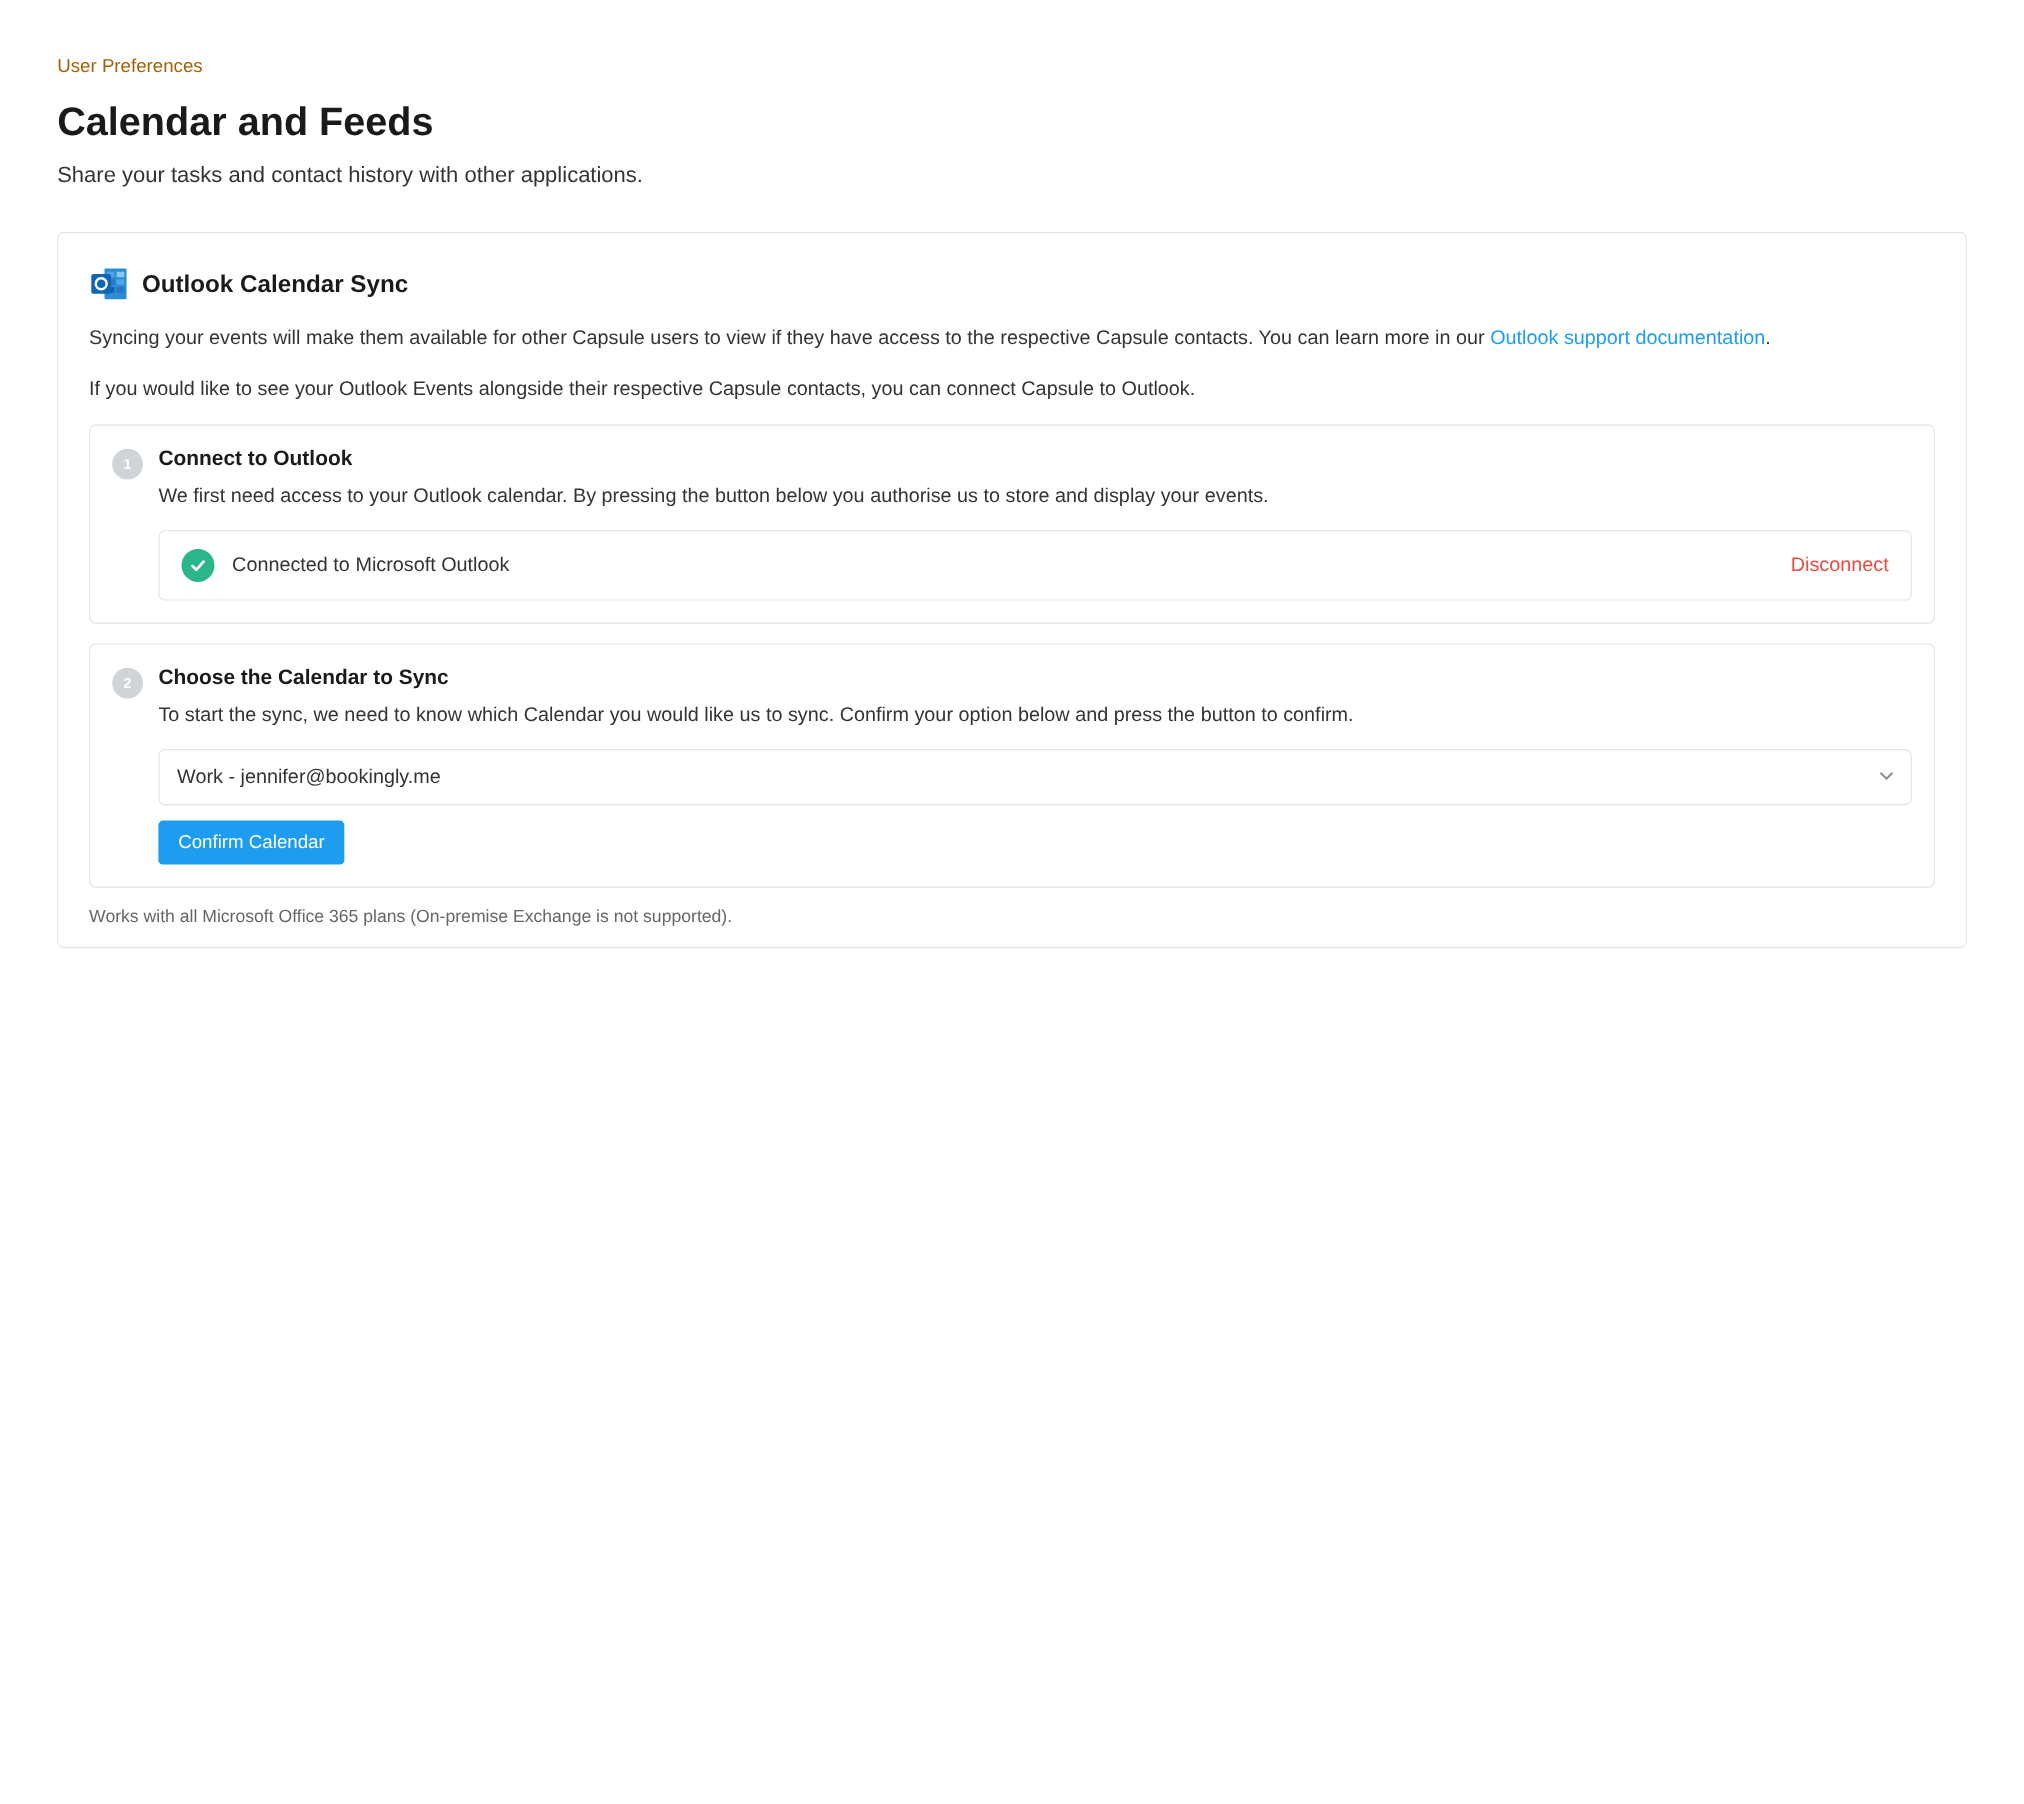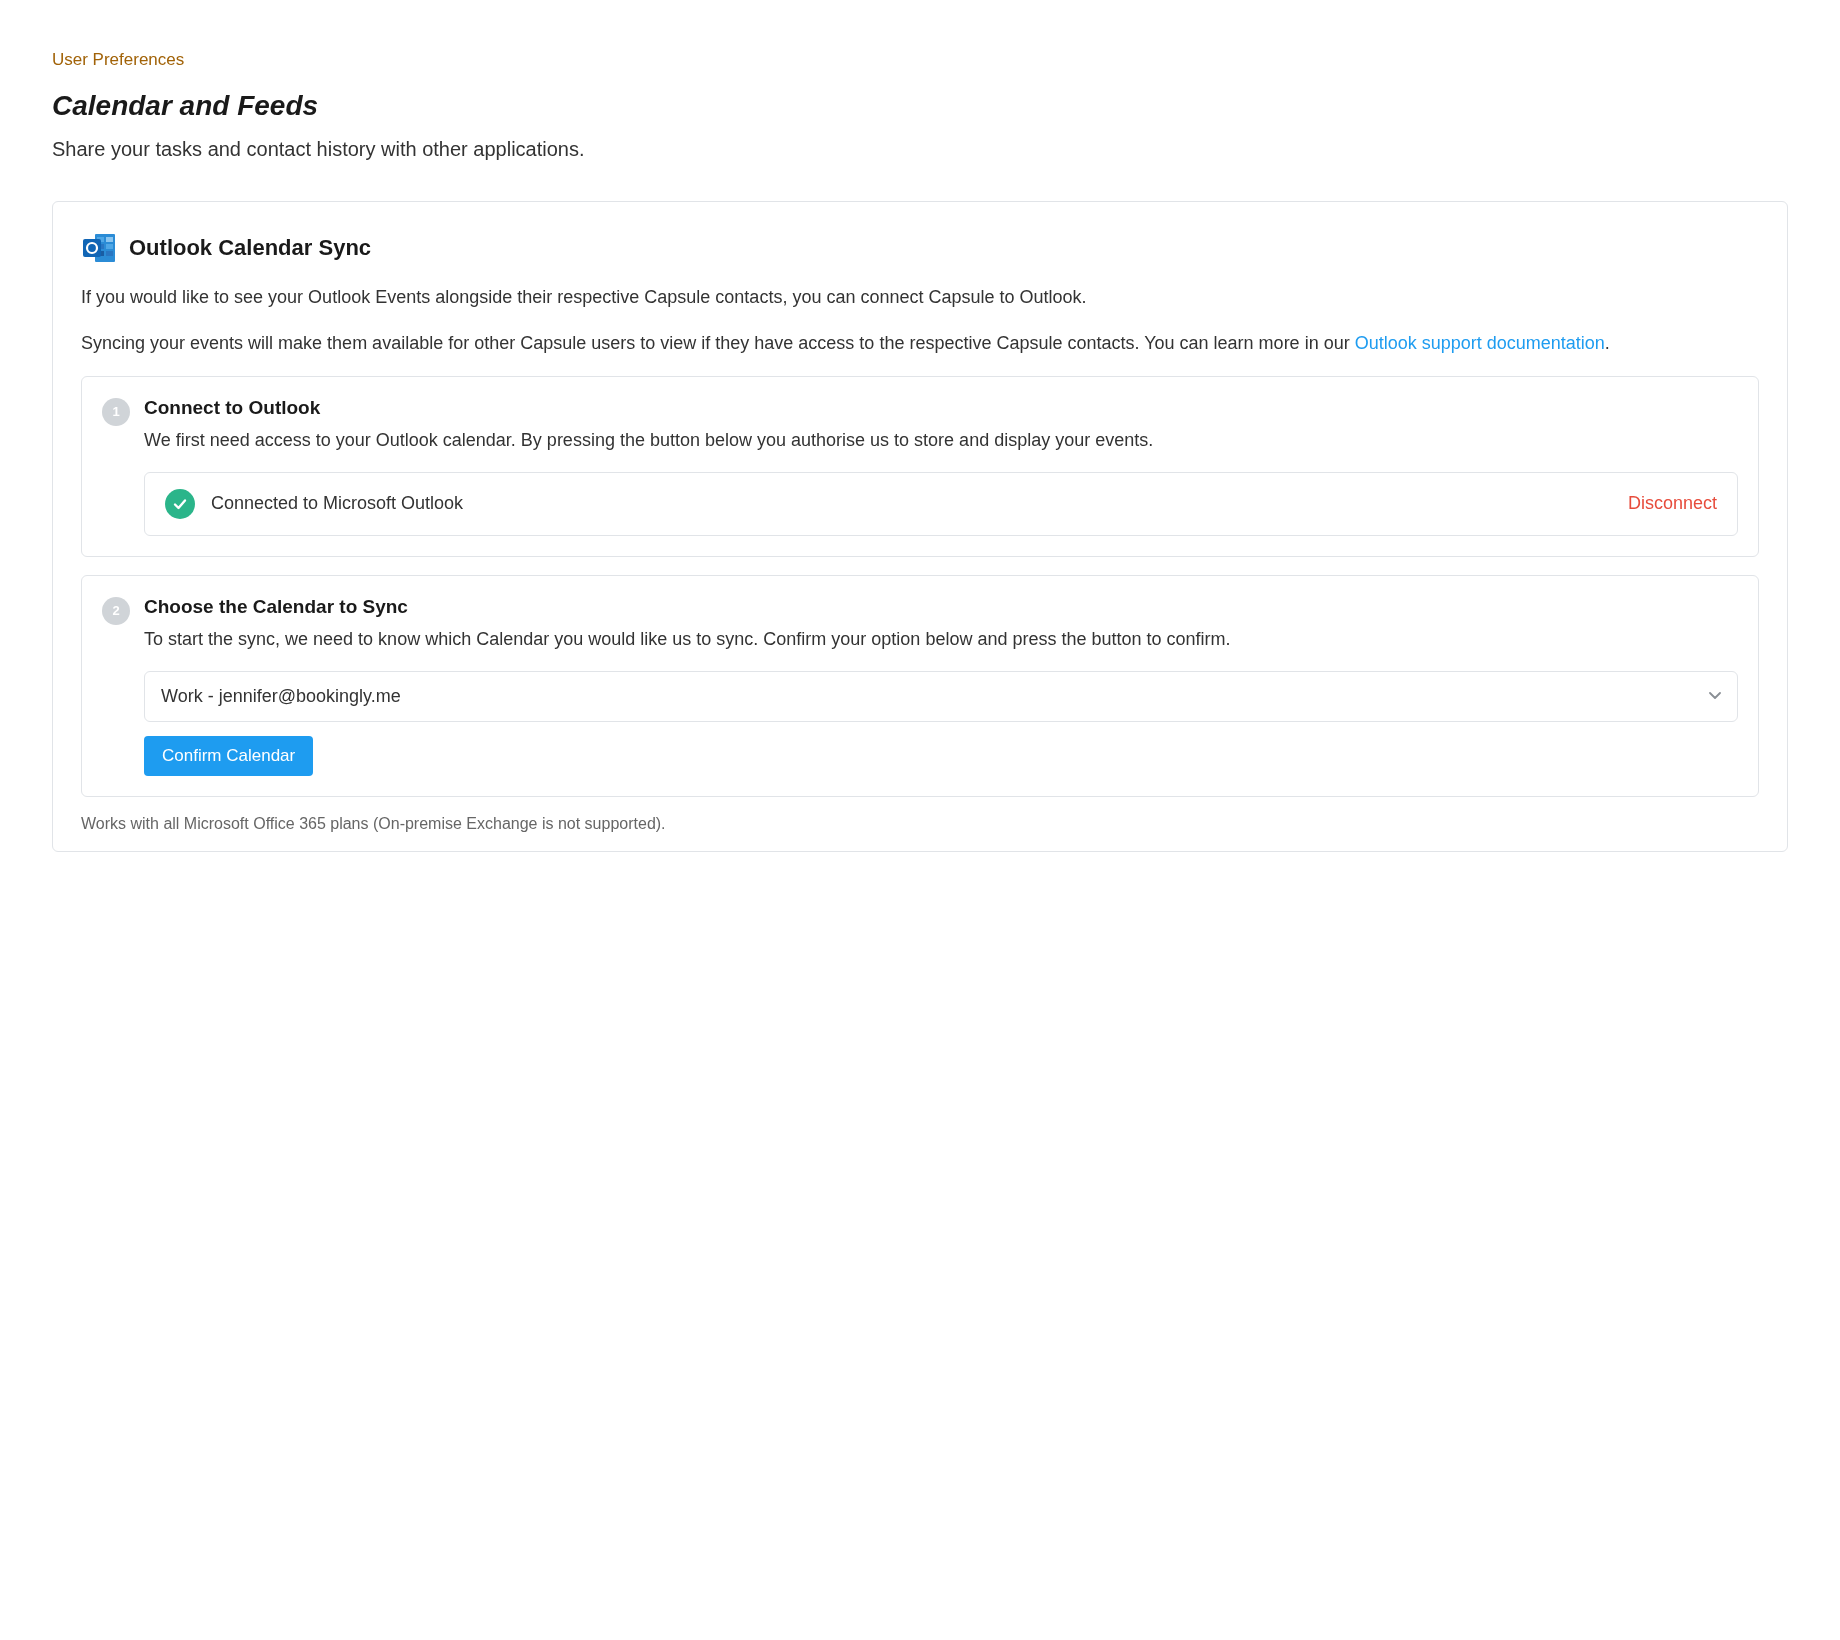--- a/index.html
+++ b/index.html
@@ -13,26 +13,25 @@
       color: #1a1a1a;
       padding: 50px 52px;
     }
     .breadcrumb-link {
       color: #a16207;
       font-size: 17px;
       text-decoration: none;
       cursor: pointer;
     }
     .page-title {
-      font-size: 28px;
+      font-size: 36px;
       font-weight: 700;
       color: #1a1a1a;
       margin-top: 20px;
       margin-bottom: 16px;
-      font-style: italic;
     }
     .page-subtitle {
       font-size: 20px;
       color: #333;
       margin-bottom: 40px;
     }
     .card {
       border: 1px solid #e1e4e8;
       border-radius: 6px;
       padding: 28px 28px 18px 28px;
@@ -187,25 +186,25 @@
         <rect x="25" y="14" width="7" height="5" fill="#4fa7e6"></rect>
         <rect x="16" y="21" width="7" height="5" fill="#1a5da3"></rect>
         <rect x="25" y="21" width="7" height="5" fill="#2976c2"></rect>
         <rect x="2" y="9" width="18" height="18" rx="2" fill="#1065b5"></rect>
         <circle cx="11" cy="18" r="5" fill="none" stroke="#ffffff" stroke-width="2.2"></circle>
       </svg>
     </div>
     <h2 class="card-title">Outlook Calendar Sync</h2>
   </div>
 
-  <p class="card-desc">If you would like to see your Outlook Events alongside their respective Capsule contacts, you can connect Capsule to Outlook.</p>
-
   <p class="card-desc">
     <span>Syncing your events will make them available for other Capsule users to view if they have access to the respective Capsule contacts. You can learn more in our </span><a class="inline-link">Outlook support documentation</a><span>.</span>
   </p>
+
+  <p class="card-desc">If you would like to see your Outlook Events alongside their respective Capsule contacts, you can connect Capsule to Outlook.</p>
 
   <div class="step-card">
     <div class="step-badge">1</div>
     <div class="step-body">
       <div class="step-title">Connect to Outlook</div>
       <div class="step-desc">We first need access to your Outlook calendar. By pressing the button below you authorise us to store and display your events.</div>
       <div class="status-box">
         <div class="check-badge">
           <svg width="16" height="16" viewBox="0 0 16 16">
             <path d="M3 8.5 L6.5 12 L13 4.5" stroke="#ffffff" stroke-width="2.4" fill="none" stroke-linecap="round" stroke-linejoin="round"></path>

